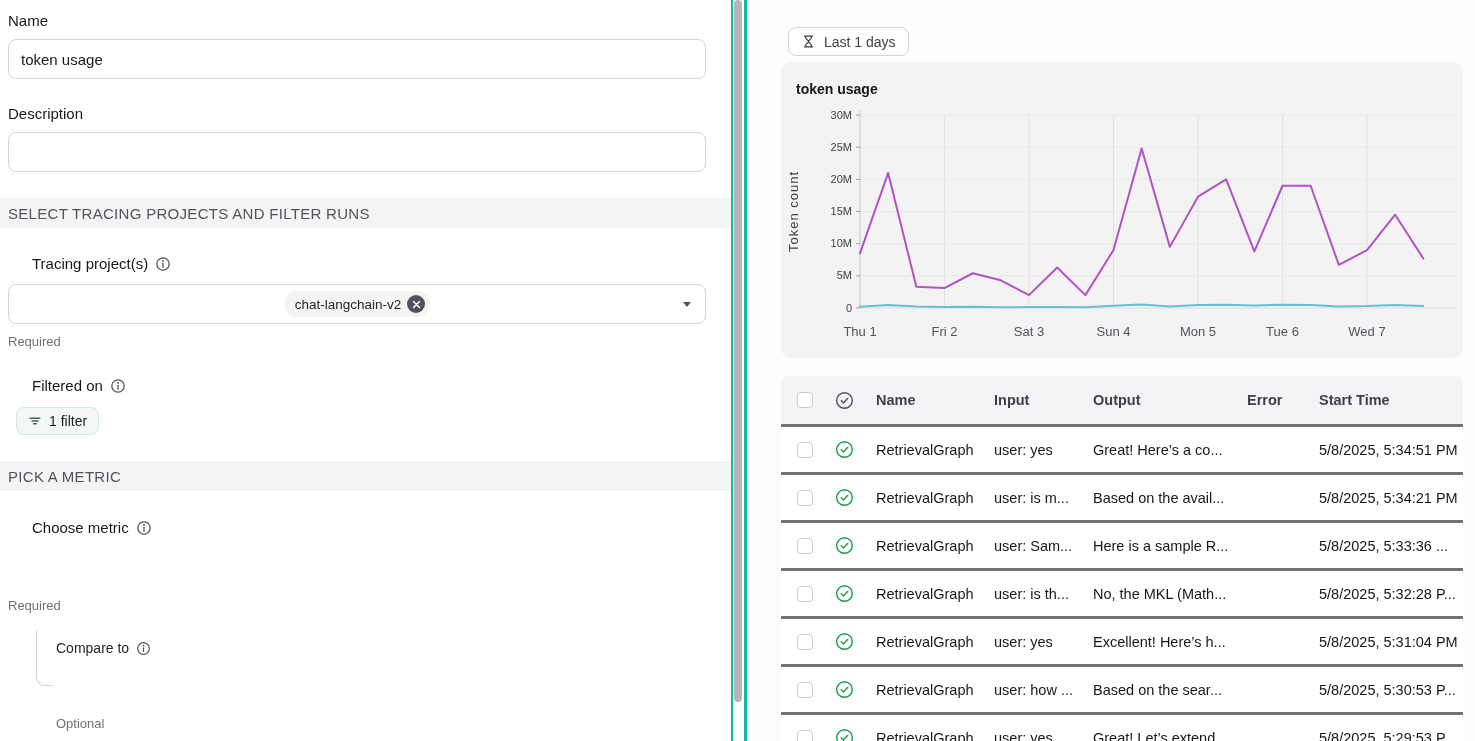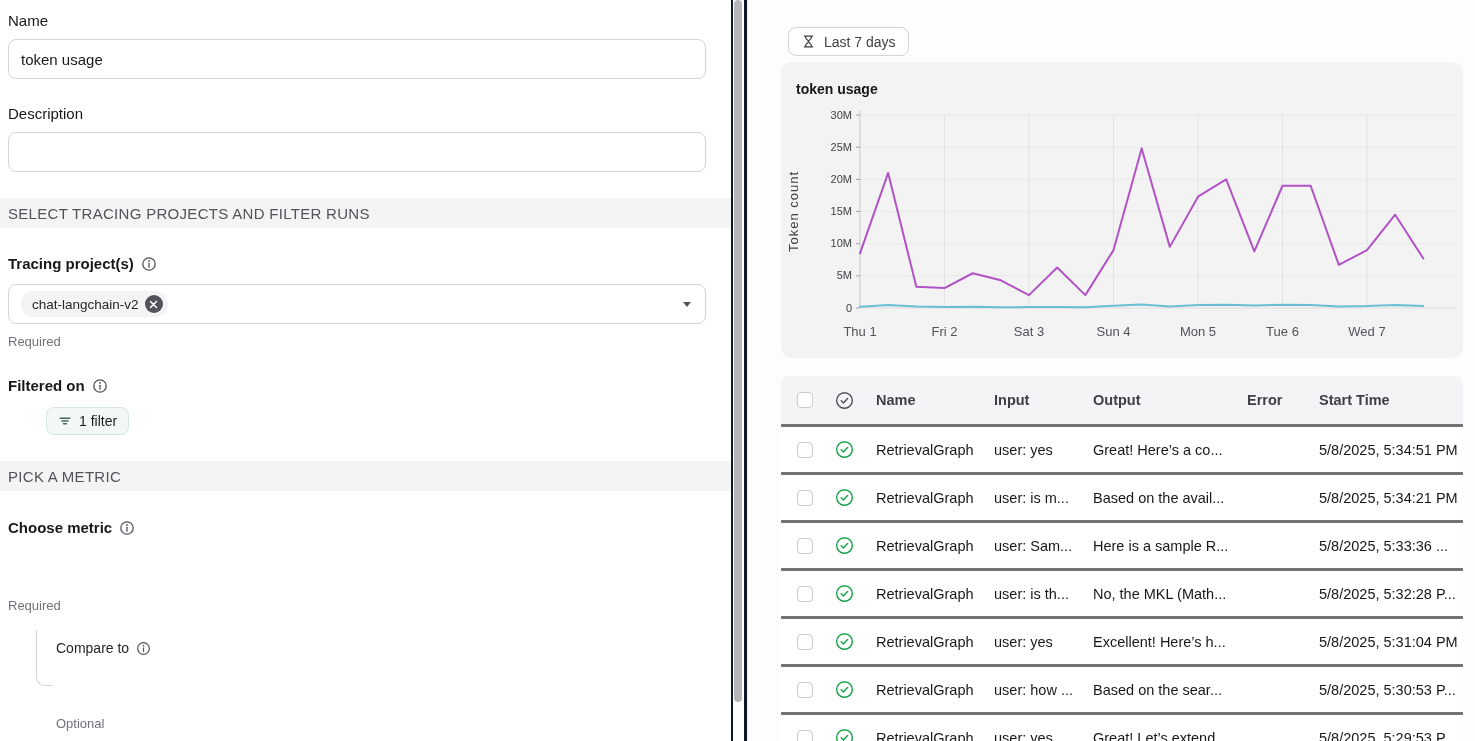--- a/index.html
+++ b/index.html
@@ -1,24 +1,24 @@
 <!DOCTYPE html>
 <html><head>
 <meta charset="utf-8">
 <style>
   * { margin:0; padding:0; box-sizing:border-box; }
   html,body { width:1475px; height:741px; overflow:hidden; }
   body { font-family:"Liberation Sans", sans-serif; background:#ffffff; color:#18181b; }
-  #screen { position:relative; width:1475px; height:741px; overflow:hidden; background:#0f172a; }
+  #screen { position:relative; width:1475px; height:741px; overflow:hidden; background:#14b8a6; }
 
   
   .left-panel { position:absolute; left:0; top:0; width:731px; height:741px; background:#fff; }
   .abs { position:absolute; }
   .field-label { font-size:15px; color:#18181b; }
-  .bold-label { font-size:15px; font-weight:700; color:#18181b; display:flex; align-items:center; gap:7px; }
+  .bold-label { font-size:15px; font-weight:400; color:#18181b; display:flex; align-items:center; gap:7px;margin-left:24px; }
   .text-input { width:698px; height:40px; border:1px solid #d4d4d8; border-radius:8px; background:#fff;
                 font-family:inherit; font-size:15px; color:#18181b; padding:0 12px; outline:none; }
   .section-band { left:0; width:731px; height:30px; background:#f4f4f5; color:#52525b;
                   font-size:15px; letter-spacing:.3px; display:flex; align-items:center; padding-left:8px; }
   .hint { font-size:13px; color:#71717a; }
   .select-box { height:40px; border:1px solid #d4d4d8; border-radius:8px; background:#fff;
                 display:flex; align-items:center; padding:0 12px; gap:10px; position:relative; cursor:pointer; }
   .select-value { font-size:15px; color:#18181b; }
   .caret { width:0; height:0; border-left:4.5px solid transparent; border-right:4.5px solid transparent;
            border-top:5.5px solid #52525b; position:absolute; right:14px; top:50%; margin-top:-2px; }
@@ -77,21 +77,21 @@
       <span>Tracing project(s)</span>
       <span style="display:flex;">
         <svg width="16" height="16" viewBox="0 0 16 16">
             <circle cx="8" cy="8" r="6.2" fill="none" stroke="#52525b" stroke-width="1.3"></circle>
             <line x1="8" y1="7.3" x2="8" y2="11.2" stroke="#52525b" stroke-width="1.3" stroke-linecap="round"></line>
             <circle cx="8" cy="4.9" r="0.95" fill="#52525b"></circle>
           </svg>
       </span>
     </div>
 
-    <div class="abs select-box" style="left:8px; top:284px; width:698px;">
+    <div class="abs select-box" style="left:8px; top:284px; width:698px;justify-content:center;">
       <span class="proj-chip">
         <span>chat-langchain-v2</span>
         <span class="chip-x">
           <svg width="9" height="9" viewBox="0 0 9 9">
               <path d="M1.5 1.5l6 6M7.5 1.5l-6 6" stroke="#fff" stroke-width="1.5" stroke-linecap="round"></path>
             </svg>
         </span>
       </span>
       <span class="caret"></span>
     </div>
@@ -100,21 +100,21 @@
     <div class="abs bold-label" style="left:8px; top:377px;">
       <span>Filtered on</span>
       <span style="display:flex;">
         <svg width="16" height="16" viewBox="0 0 16 16">
             <circle cx="8" cy="8" r="6.2" fill="none" stroke="#52525b" stroke-width="1.3"></circle>
             <line x1="8" y1="7.3" x2="8" y2="11.2" stroke="#52525b" stroke-width="1.3" stroke-linecap="round"></line>
             <circle cx="8" cy="4.9" r="0.95" fill="#52525b"></circle>
           </svg>
       </span>
     </div>
-    <div class="abs filter-chip" style="left:16px; top:407px;margin-left:30px;">
+    <div class="abs filter-chip" style="left:16px; top:407px;">
       <span style="display:flex;">
         <svg width="14" height="14" viewBox="0 0 14 14">
             <path d="M2.2 4.2h9.6M4 7h6M5.6 9.8h2.8" stroke="#41655e" stroke-width="1.4" stroke-linecap="round"></path>
           </svg>
       </span>
       <span>1 filter</span>
     </div>
 
     <div class="abs section-band" style="top:461px;">PICK A METRIC</div>
 
@@ -151,21 +151,21 @@
   </div>
 
   <div class="right-panel">
 
     <button class="time-btn">
       <span style="display:flex;">
         <svg width="15" height="15" viewBox="0 0 16 16">
             <path d="M3.6 2.2h8.8M3.6 13.8h8.8M4.9 2.2v1.3c0 2.4 3.1 2.7 3.1 4.5s-3.1 2.1-3.1 4.5v1.3M11.1 2.2v1.3c0 2.4-3.1 2.7-3.1 4.5s3.1 2.1 3.1 4.5v1.3" fill="none" stroke="#3f3f46" stroke-width="1.3" stroke-linecap="round" stroke-linejoin="round"></path>
           </svg>
       </span>
-      <span>Last 7 days</span>
+      <span>Last 1 days</span>
     </button>
 
     <div class="chart-card">
       <div class="chart-title">token usage</div>
       <svg id="chart-svg" width="682" height="296">
           <line x1="79" y1="246" x2="675" y2="246" stroke="#dcdcdf" stroke-width="1"></line>
           <line x1="79" y1="213.83333333333334" x2="675" y2="213.83333333333334" stroke="#e9e9ec" stroke-width="1"></line>
           <line x1="79" y1="181.66666666666669" x2="675" y2="181.66666666666669" stroke="#e9e9ec" stroke-width="1"></line>
           <line x1="79" y1="149.5" x2="675" y2="149.5" stroke="#e9e9ec" stroke-width="1"></line>
           <line x1="79" y1="117.33333333333334" x2="675" y2="117.33333333333334" stroke="#e9e9ec" stroke-width="1"></line>

